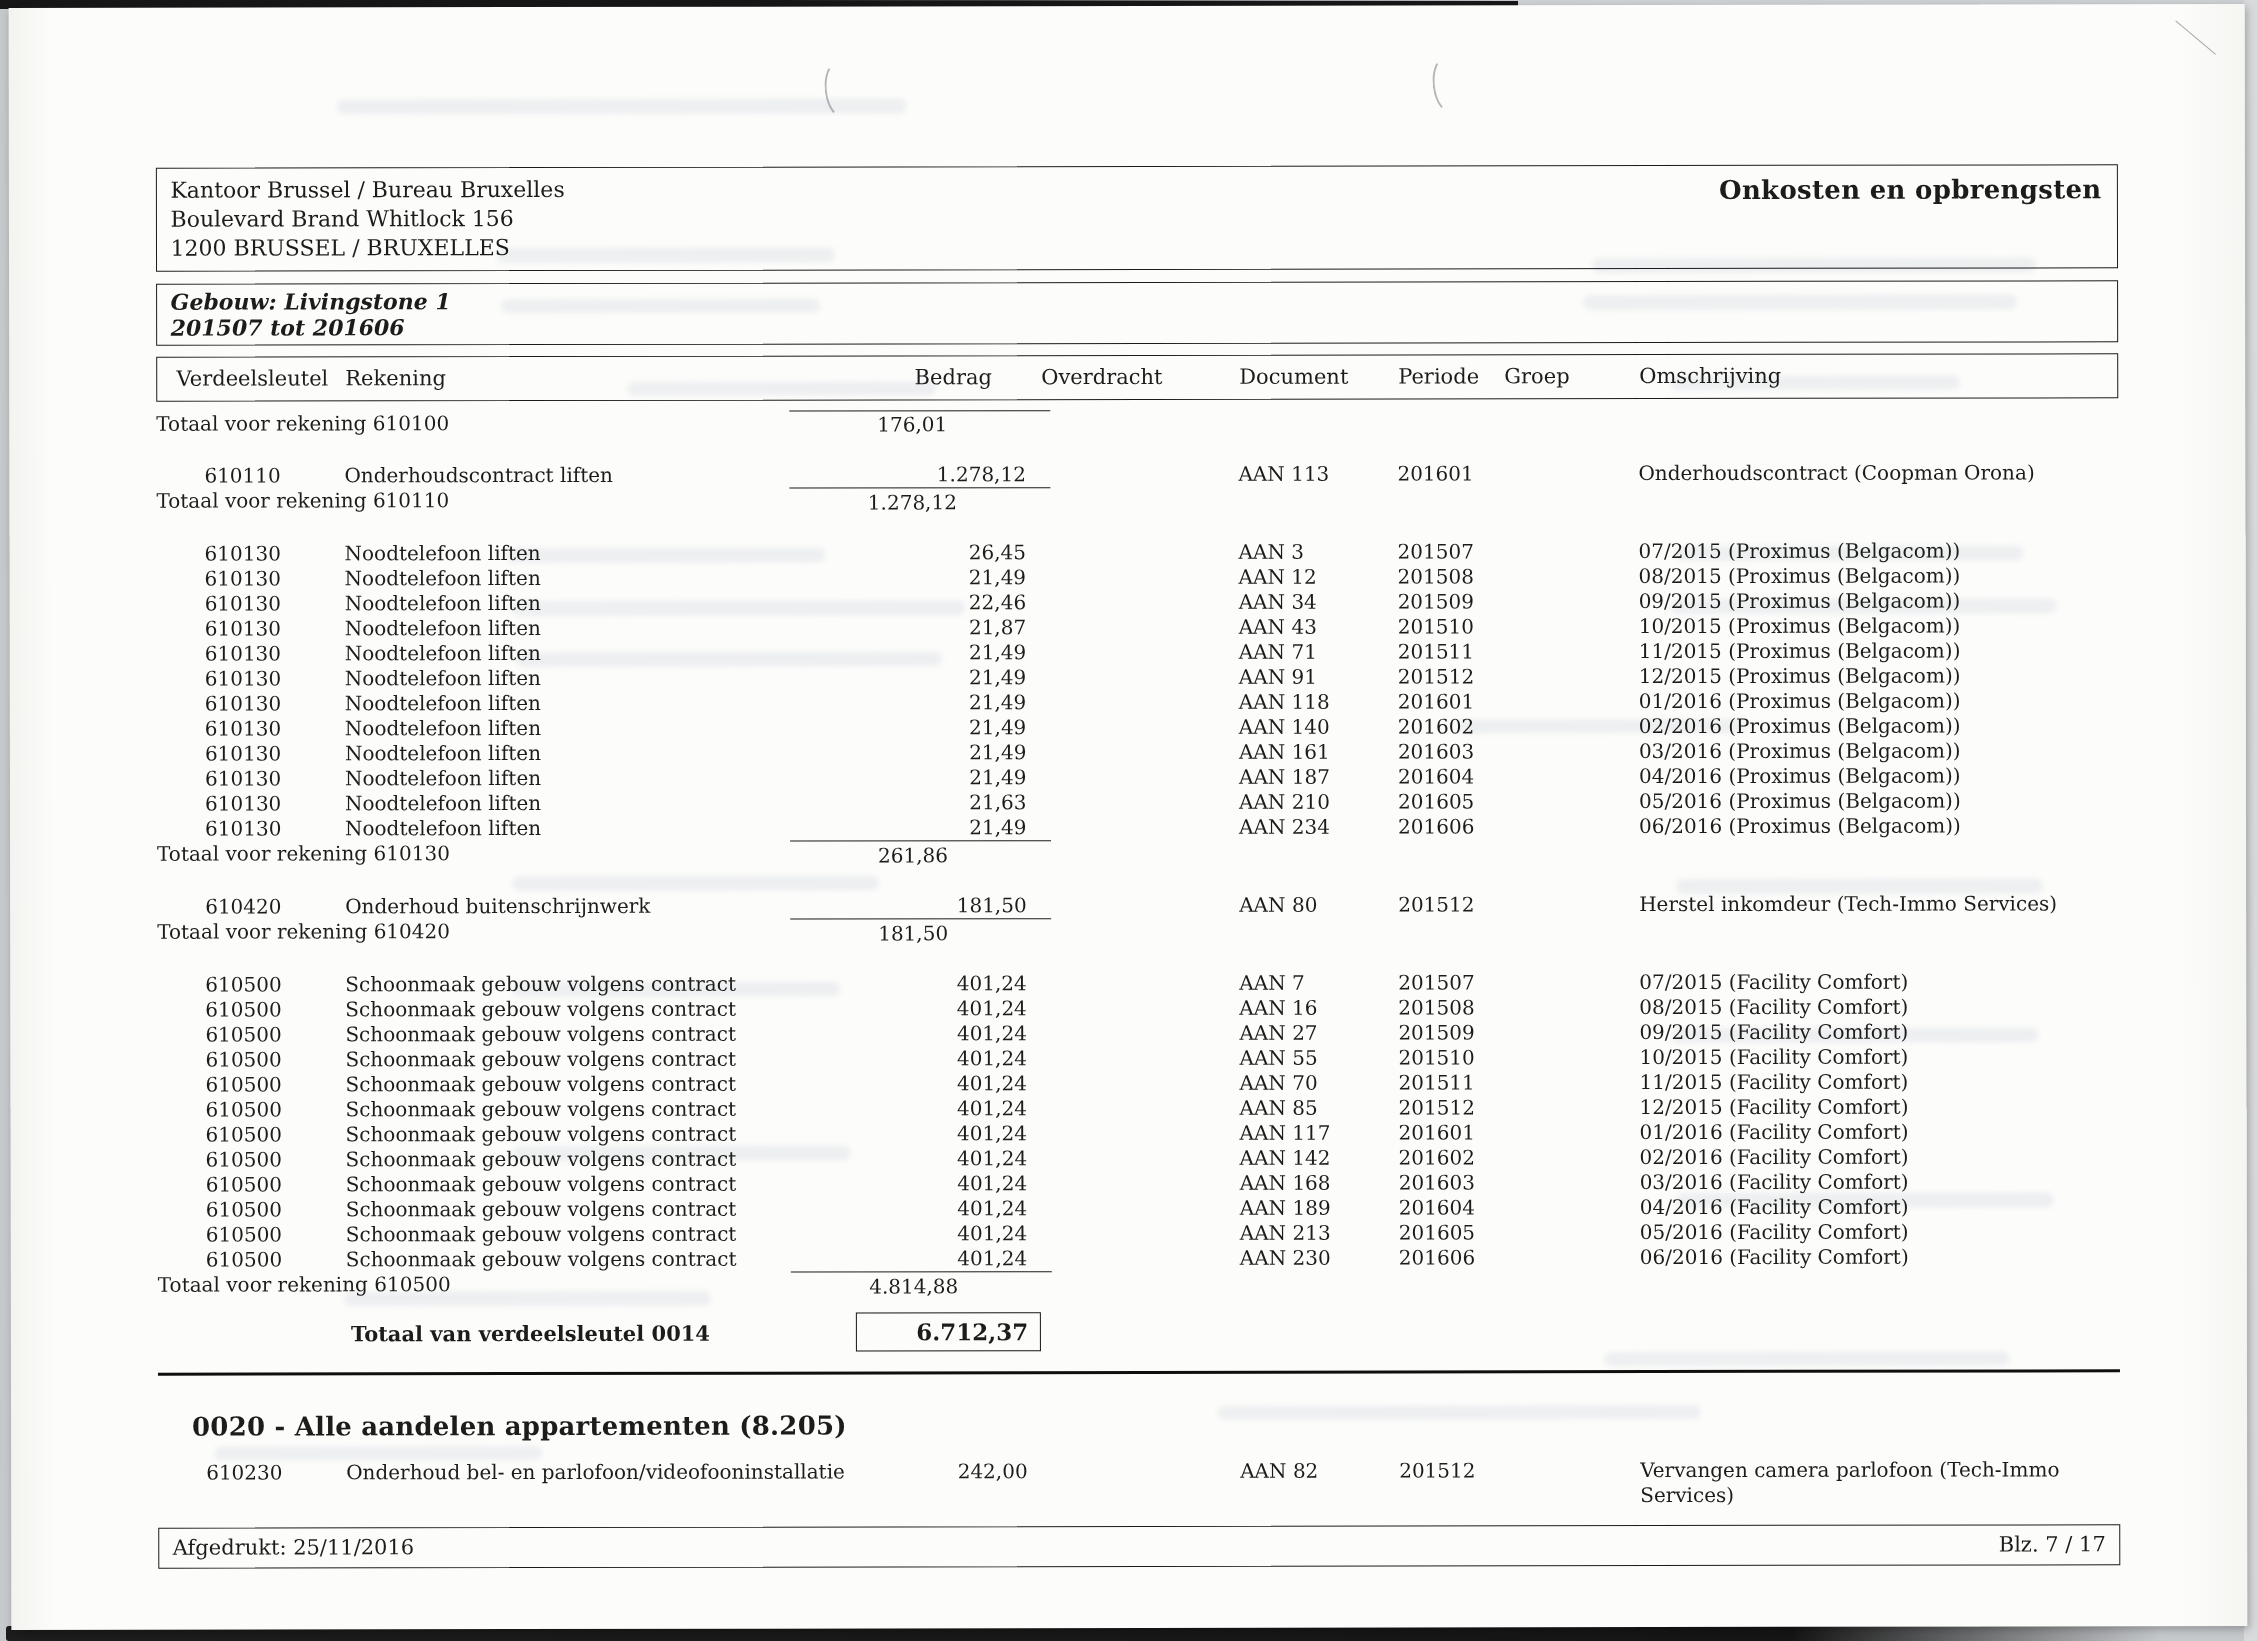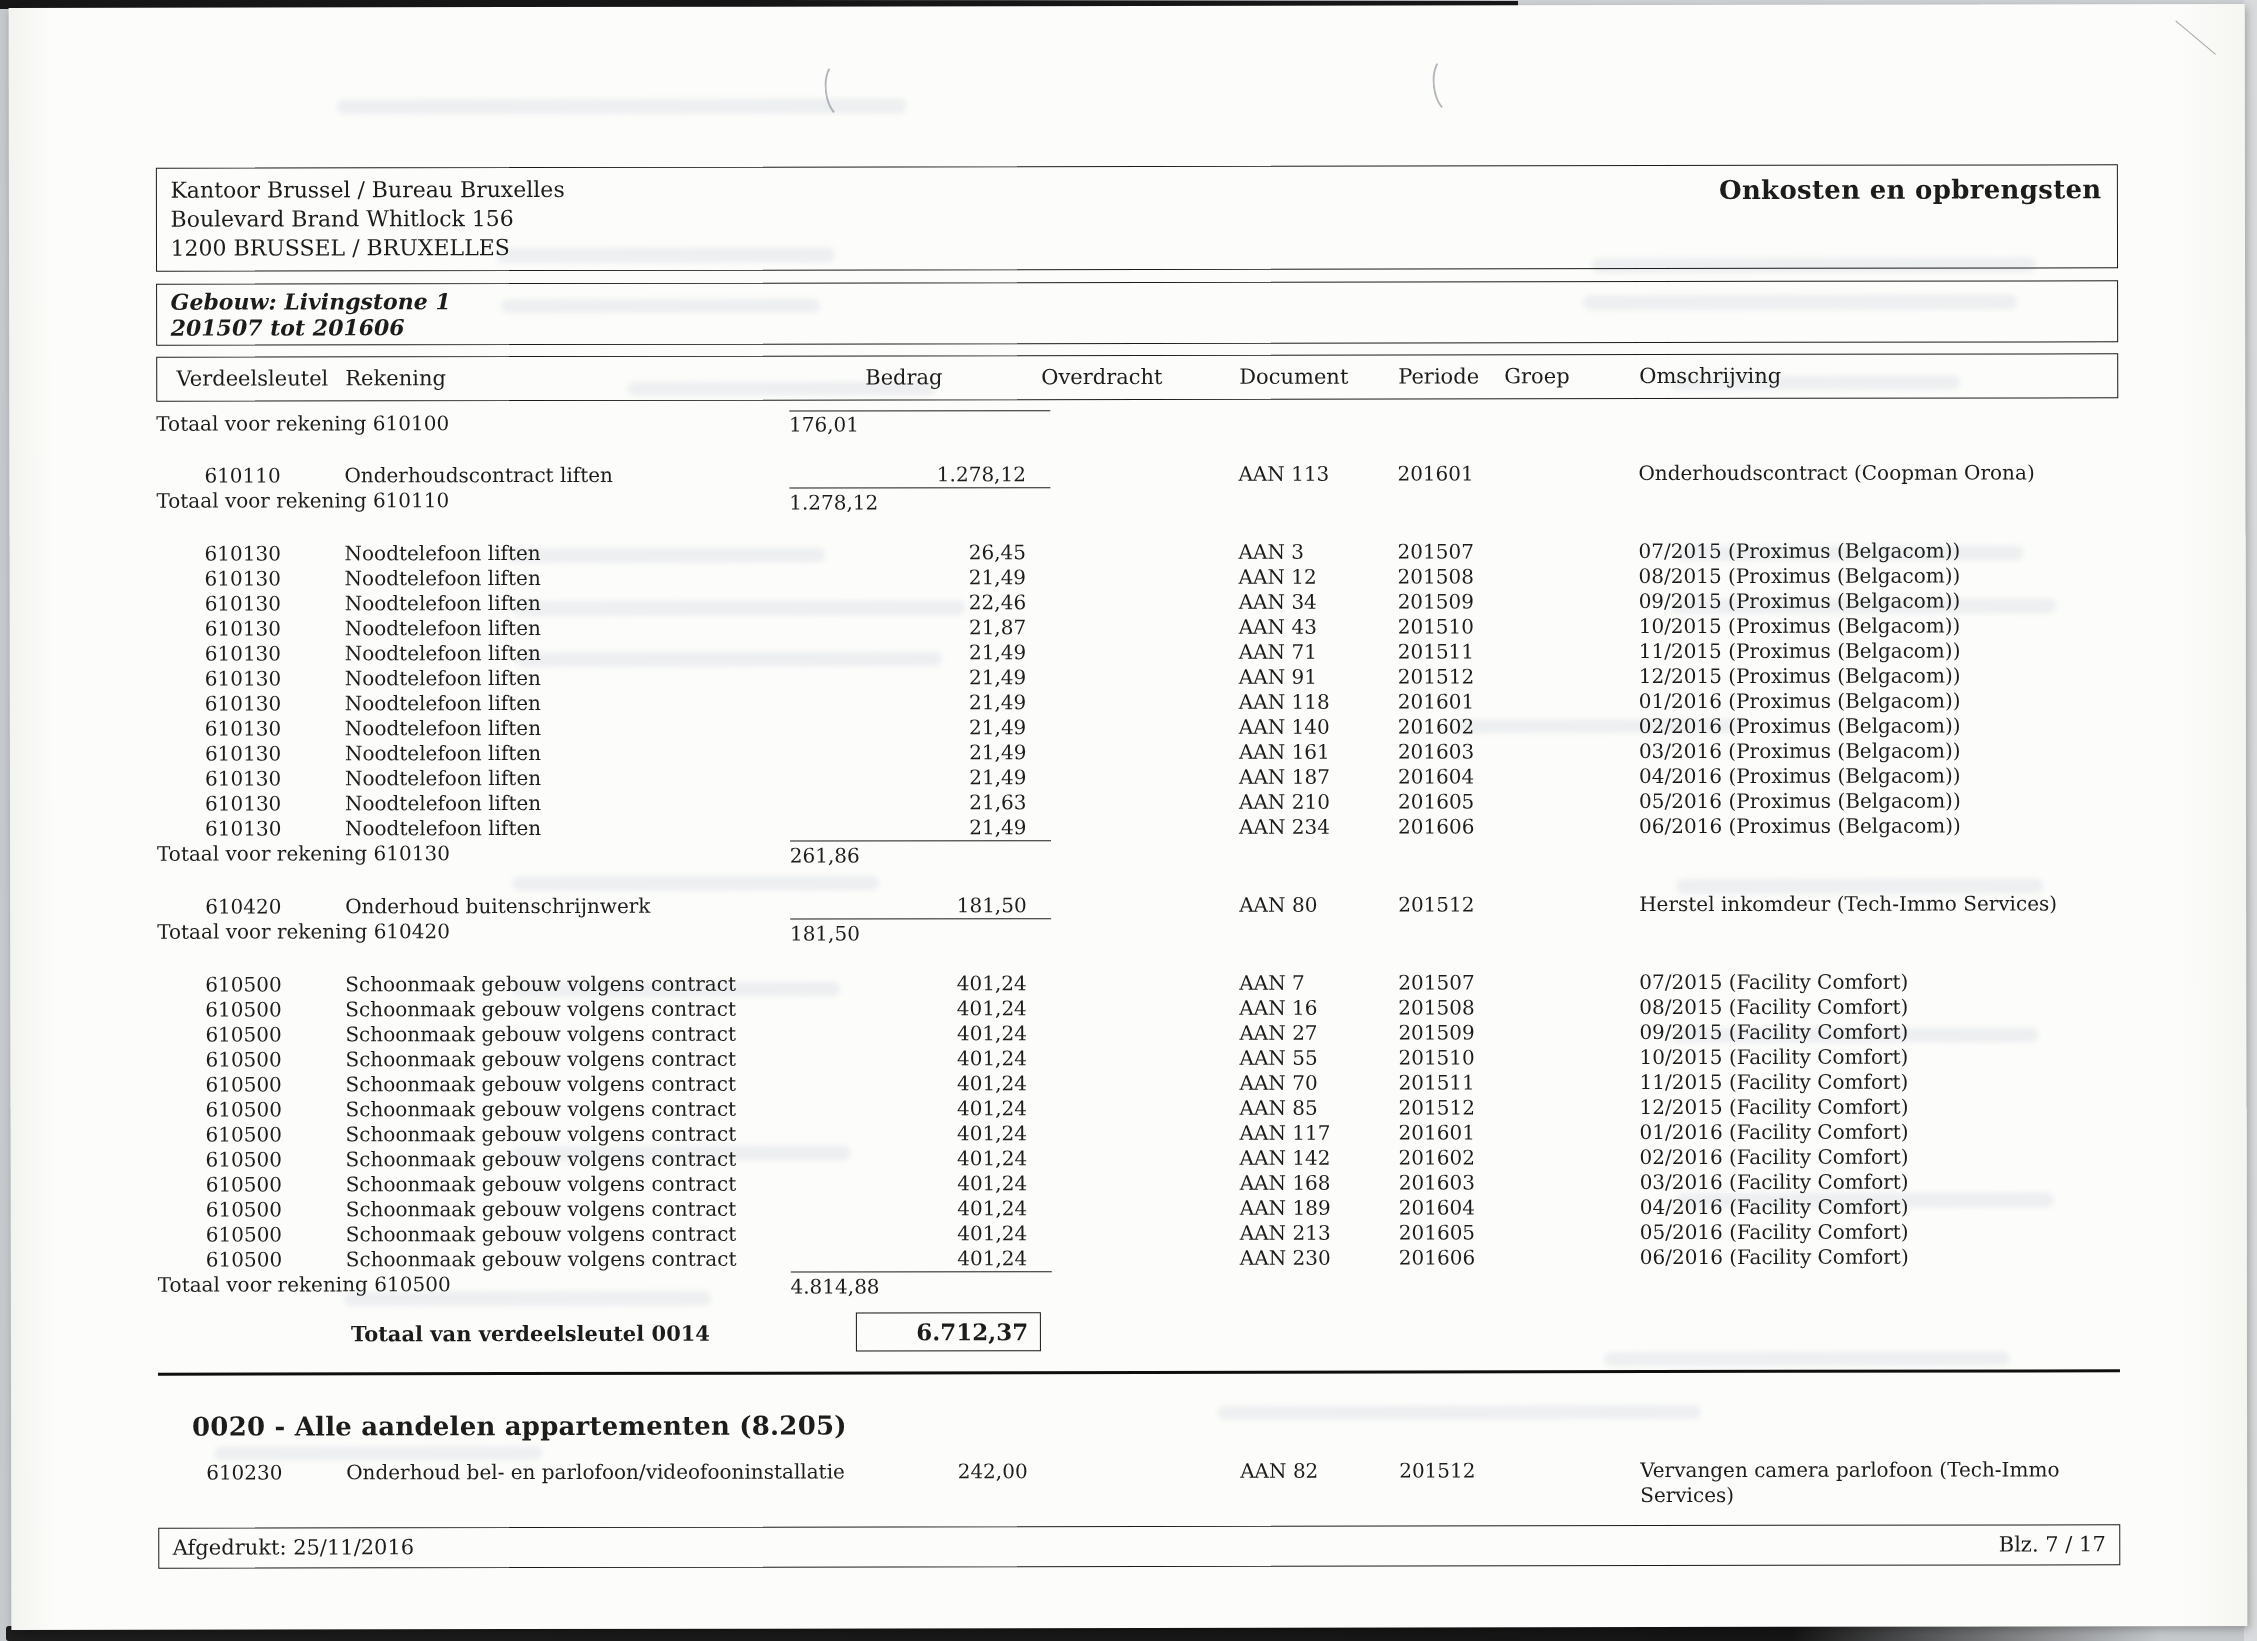--- a/index.html
+++ b/index.html
@@ -33,32 +33,32 @@
   .header-box{display:flex;justify-content:space-between;align-items:flex-start;padding:6.8px 15.4px 8.7px 13.5px;margin-bottom:11.6px;}
   .office div{font-size:22px;line-height:29px;}
   .report-title{font-weight:bold;font-size:26px;line-height:31px;padding-top:1.9px;letter-spacing:0.3px;}
   .building-box{padding:3.9px 13.5px;margin-bottom:11.6px;}
   .bline{font-weight:bold;font-style:italic;font-size:22px;line-height:26px;}
   .grid8{display:grid;grid-template-columns:140px 483px 261px 198px 159px 106px 135px auto;}
   .cols{padding:8.7px 0;margin-bottom:9.7px;}
   .h{white-space:nowrap;font-size:21px;line-height:25px;}
   .h.verdeelsleutel{padding-left:19.3px;}
   .h.rekening{padding-left:48px;}
-  .h.bedrag{padding-left:85px;}
+  .h.bedrag{padding-left:85px;text-align:center;}
   
   .trow{min-height:25px;line-height:25px;font-size:20px;}
   .gaprow{height:15.4px;}
   .c{white-space:nowrap;}
   .c.verdeelsleutel{padding-left:48px;}
   .c.rekening{padding-left:48px;}
   .c.bedrag{text-align:right;padding-right:14.5px;}
   .c.omschrijving{white-space:normal;max-width:434px;line-height:25px;}
   .trow.total{display:flex;}
   .tlabel{width:623px;padding-right:9.7px;}
-  .tamount{width:261px;box-sizing:border-box;text-align:left;padding:1.9px 14.5px 0 0;border-top:1.9px solid #1b1b1a;}
+  .tamount{width:261px;box-sizing:border-box;text-align:center;padding:1.9px 14.5px 0 0;border-top:1.9px solid #1b1b1a;}
   .trow.grandtotal{display:flex;margin-top:13.5px;align-items:flex-start;}
   .gt-label{width:623px;box-sizing:border-box;padding-left:193px;font-weight:bold;font-size:21px;line-height:41px;}
   .gt-box{box-sizing:border-box;width:185px;margin-left:75px;border:1.9px solid #141414;
           padding:3.9px 11.6px 3.9px 3.9px;text-align:right;font-weight:bold;font-size:23px;line-height:29px;}
   .trow.rule{margin-top:17.4px;height:0;border-top:3.9px solid #0f0f0f;}
   .trow.sectionhead{margin:9.7px 0 17.4px 0;padding-left:34px;font-weight:bold;font-size:26px;line-height:33px;letter-spacing:0.2px;}
   .footer-box{margin-top:17.4px;display:flex;justify-content:space-between;padding:6.8px 13.5px;font-size:21px;line-height:25px;}
 </style>
 </head>
 <body>

